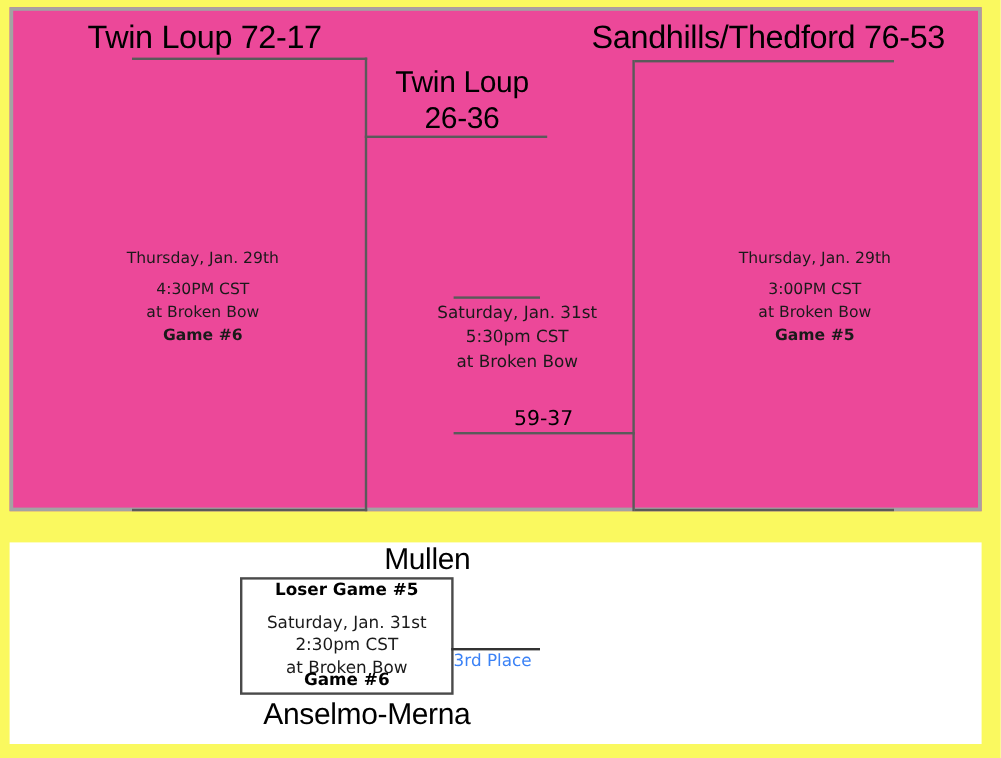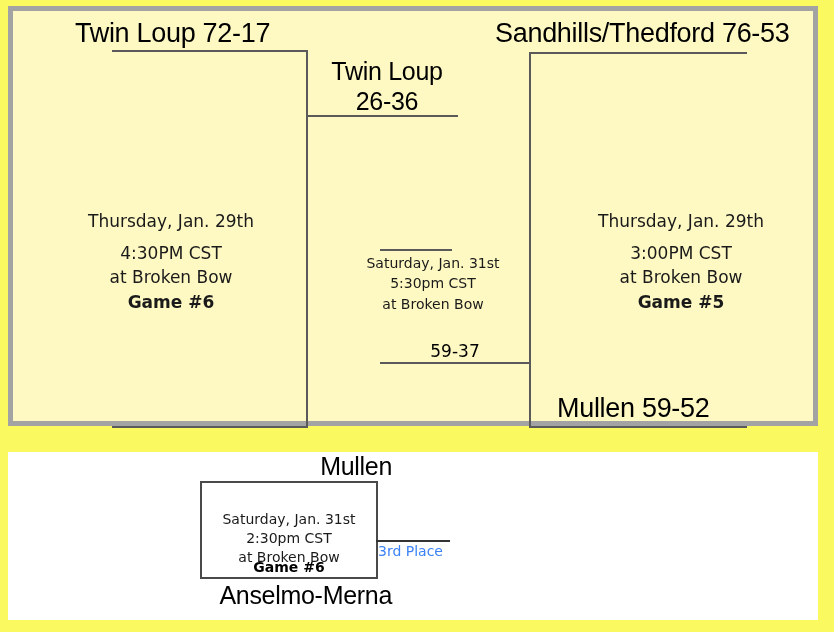--- a/index.html
+++ b/index.html
@@ -22,22 +22,22 @@
     box-sizing: border-box;
   }
 
   
   #main-bracket-panel {
     position: absolute;
     left: 8px;
     top: 6px;
     width: 810px;
     height: 420px;
-    background: #fef9c3;
-    border: 5px solid #a3a3a3;
+    background: #ec4899;
+    border: 3px solid #a3a3a3;
     box-sizing: border-box;
   }
 
   
   #consolation-panel {
     position: absolute;
     left: 8px;
     top: 452px;
     width: 810px;
     height: 168px;
@@ -76,21 +76,21 @@
     font-size: 17px;
     font-weight: 400;
     text-align: center;
   }
 
   
   .game-info {
     position: absolute;
     text-align: center;
     font-family: "DejaVu Sans", sans-serif;
-    font-size: 17px;
+    font-size: 13px;
     color: #1a1a1a;
     line-height: 1.45;
   }
   .game-info .date-line {
     margin-bottom: 7px;
   }
   .game-info .game-no {
     font-weight: bold;
   }
 
@@ -172,21 +172,20 @@
     <div class="line-h" style="left: 293px; top: 104px; width: 152px;"></div>
 
     <div class="txt team-outer" style="left: 482px; top: 8px;">Sandhills/Thedford 76-53</div>
 
     <div class="line-h" style="left: 518px; top: 41px; width: 216px;"></div>
 
     <div class="line-v" style="left: 516px; top: 41px; height: 376px;"></div>
 
     <div class="line-h" style="left: 518px; top: 415px; width: 216px;"></div>
 
-    <div class="txt team-outer" style="left: 544px; top: 383px;">Mullen 59-52</div>
 
     <div class="game-info" style="left: 568px; top: 198px; width: 200px;">
       <div class="date-line">Thursday, Jan. 29th</div>
       <div>3:00PM CST</div>
       <div>at Broken Bow</div>
       <div class="game-no">Game #5</div>
     </div>
 
     <div class="line-h" style="left: 367px; top: 238px; width: 72px;"></div>
 
@@ -201,20 +200,21 @@
     <div class="line-h" style="left: 367px; top: 351px; width: 151px;"></div>
 
   </div>
 
   <div id="consolation-panel">
 
     <div class="txt cons-team" style="left: 184px; top: 1px; width: 200px;">Mullen</div>
 
     <div id="consolation-box" style="left: 192px; top: 29px; width: 178px; height: 98px;"></div>
 
+    <div class="txt cons-label" style="left: 192px; top: 33px; width: 178px;">Loser Game #5</div>
 
     <div class="cons-info" style="position:absolute; left: 192px; top: 58px; width: 178px;">
       <div>Saturday, Jan. 31st</div>
       <div>2:30pm CST</div>
       <div>at Broken Bow</div>
     </div>
 
     <div class="txt cons-label" style="left: 192px; top: 108px; width: 178px;">Game #6</div>
 
     <div class="txt cons-team" style="left: 184px; top: 130px; width: 200px;">Anselmo-Merna</div>

